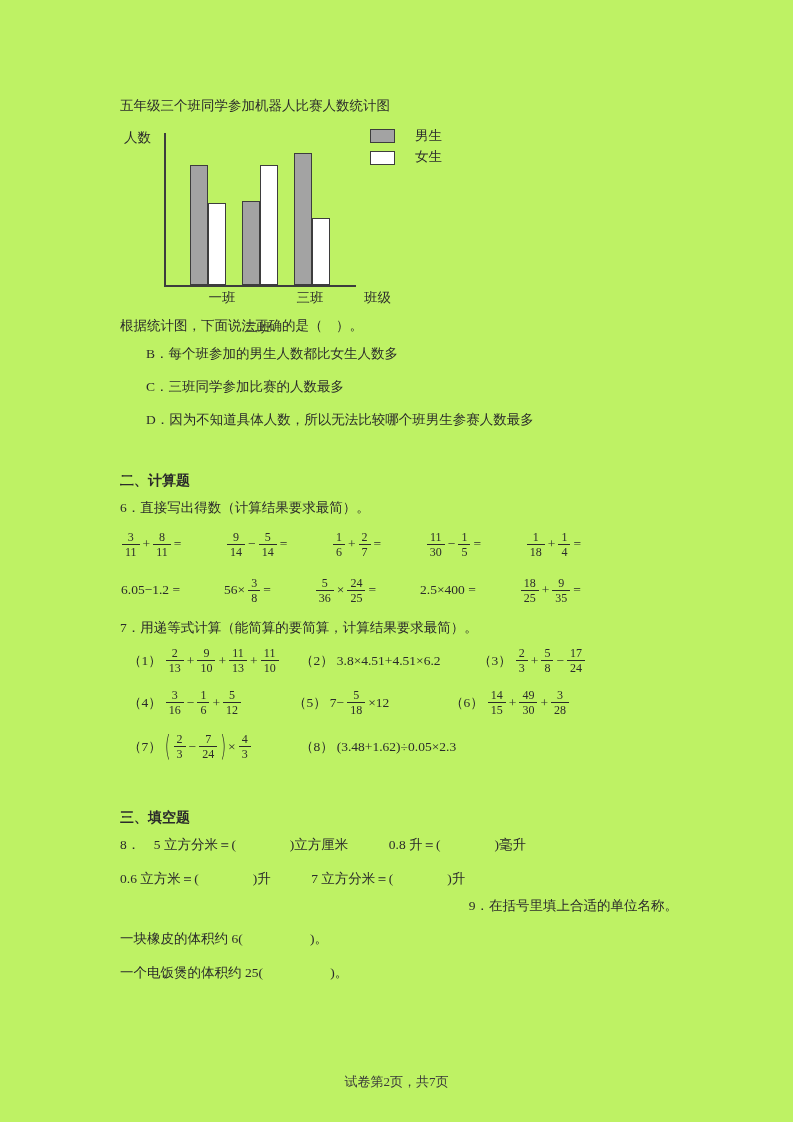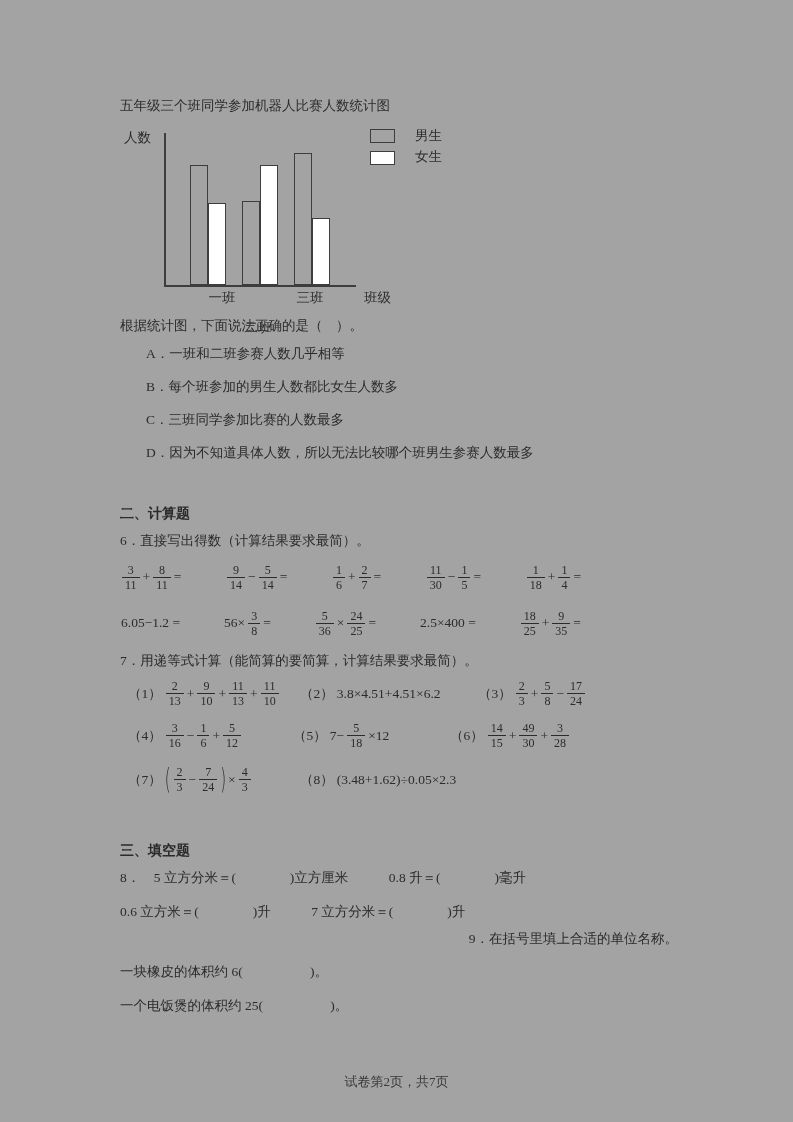--- a/index.html
+++ b/index.html
@@ -1,17 +1,17 @@
 <!DOCTYPE html>
 <html><head>
 <meta charset="utf-8">
 <style>
   html,body{margin:0;padding:0;background:#e9e9e9;}
   .page{
-    width:793px;height:1122px;margin:0 auto;background:#a3a3a3;
+    width:793px;height:1122px;margin:0 auto;background:#bef264;
     position:relative;overflow:hidden;
     font-family:"Liberation Serif","DejaVu Serif",serif;
     color:#2b2b2b;font-size:13.5px;line-height:1.35;
   }
   .content{position:absolute;left:120px;top:0;width:558px;}
 
   
   .chart-title{margin-top:97px;font-size:13.5px;}
   .chart{position:relative;width:320px;height:180px;margin:10px 0 0 2px;}
   .chart .ylab{position:absolute;left:2px;top:4px;font-size:13.5px;}
@@ -93,21 +93,20 @@
           <span class="legend-label">女生</span>
         </div>
       </div>
     <span class="cat-label" style="left: 78px;">一班</span>
         <span class="cat-label" style="left: 114px; margin-top: 30px;">二班</span>
         <span class="cat-label" style="left: 166px;">三班</span>
       </div>
 
     <div class="q5-stem">根据统计图，下面说法正确的是（　）。</div>
     <div class="options">
-      <div class="option">A．一班和二班参赛人数几乎相等</div>
       <div class="option">B．每个班参加的男生人数都比女生人数多</div>
       <div class="option">C．三班同学参加比赛的人数最多</div>
       <div class="option">D．因为不知道具体人数，所以无法比较哪个班男生参赛人数最多</div>
     </div>
 
     <div class="sec-title sec2">二、计算题</div>
     <div class="q-stem">6．直接写出得数（计算结果要求最简）。</div>
 
     <div class="q6-row">
       <span class="expr">

